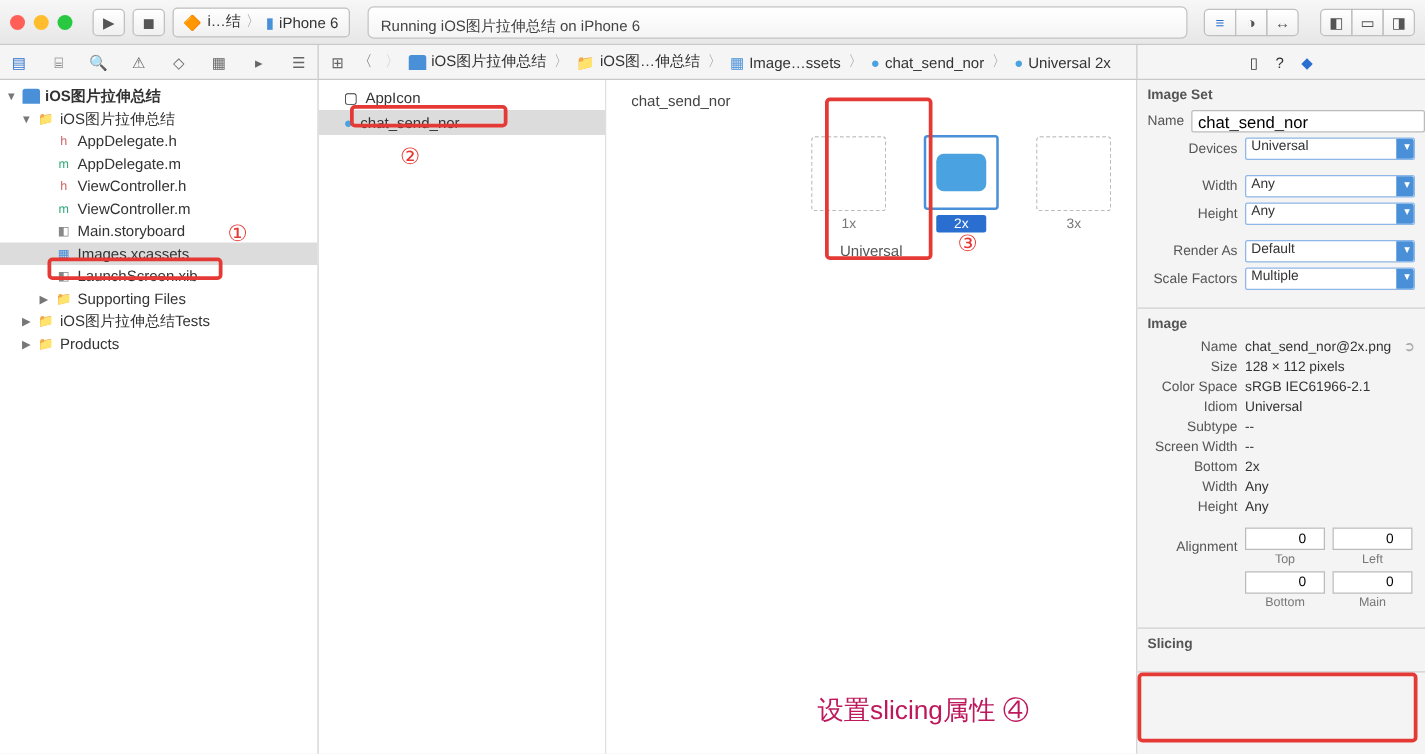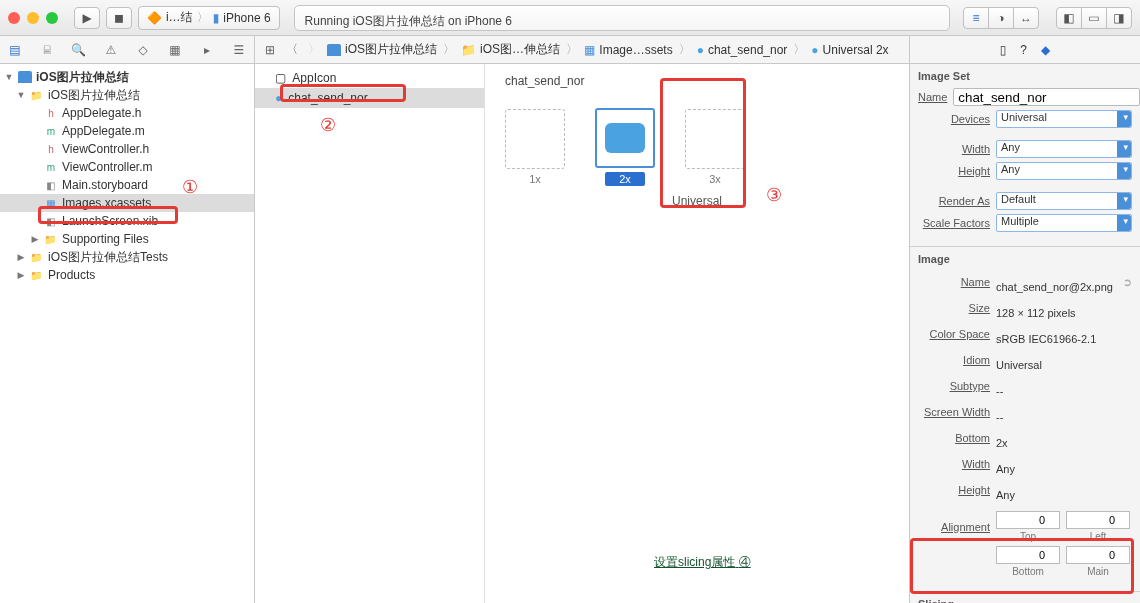--- a/index.html
+++ b/index.html
@@ -28,47 +28,47 @@
 .folder { color:#d9a54a; }
 .hfile { color:#c66; } .mfile { color:#3a7; } .xib { color:#888; } .blue { color:#4a90d9;}
 .tree-row.selected { background:#dcdcdc; }
 .sub { font-size:10px; color:#888; padding-left:30px; height:14px;}
 .editor { flex:1; background:#fff; display:flex; border-right:1px solid #c9c9c9; }
 .assetlist { width:230px; border-right:1px solid #e0e0e0; padding-top:4px;}
 .asset-item { height:20px; display:flex; align-items:center; padding-left:20px; gap:6px;}
 .asset-item.selected { background:#dcdcdc; }
 .asset-canvas { flex:1; padding:10px 20px; position:relative;}
 .asset-title { font-weight:500; color:#444; margin-bottom:20px;}
-.wells { display:flex; gap:30px; align-items:center; justify-content:flex-start;}
+.wells { display:flex; gap:30px; align-items:center; justify-content:flex-end;}
 .well { text-align:center; }
 .slot { width:60px; height:60px; border:1px dashed #bbb; border-radius:3px; display:flex; align-items:center; justify-content:center;}
 .slot.filled { border:2px solid #4a90d9; background:#fff;}
 .chatbubble { width:40px; height:30px; background:#4aa3e0; border-radius:6px; position:relative;}
 .chatbubble:after{ content:""; position:absolute; right:-5px; top:8px; border:5px solid transparent; border-left-color:#4aa3e0;}
 .scale-label { display:inline-block; margin-top:4px; font-size:11px; color:#777;}
 .scale-label.active { background:#2a6fcf; color:#fff; padding:1px 14px; border-radius:2px;}
 .universal-label { text-align:center; margin-top:8px; color:#555;}
 .inspector { width:230px; background:#f4f4f4; overflow:auto; font-size:11px;}
 .insp-section { border-bottom:1px solid #d0d0d0; padding:6px 8px 10px 8px;}
 .insp-section h4 { font-size:11px; font-weight:bold; color:#555; margin-bottom:6px;}
 .field-row { display:flex; align-items:center; margin-bottom:4px; gap:6px;}
-.field-row label { width:72px; text-align:right; color:#555;text-decoration:underline;}
-.field-row .val { flex:1; color:#333;margin-top:10px; }
+.field-row label { width:72px; text-align:right; color:#555;}
+.field-row .val { flex:1; color:#333; }
 .txtfield { flex:1; height:18px; border:1px solid #bbb; background:#fff; padding:0 4px; border-radius:2px;}
 .selectfield { flex:1; height:18px; border:1px solid #8db7e8; background:#fff; padding:0 4px; border-radius:2px; position:relative;}
 .selectfield:after{ content:""; position:absolute; right:0; top:0; width:14px; height:100%; background:#4a90d9; border-radius:0 2px 2px 0;}
 .selectfield:before{ content:"▾"; position:absolute; right:3px; top:1px; color:#fff; font-size:9px; z-index:1;}
 .stepper-group { display:flex; gap:6px;}
 .stepper { width:64px; display:flex; flex-direction:column; align-items:center;}
 .stepper input{ width:100%; height:18px; border:1px solid #bbb; text-align:right; padding-right:14px; font-size:11px;}
 .stepper span{ font-size:10px; color:#777; margin-top:2px;}
 .dim { color:#aaa; }
 .redbox { position:absolute; border:3px solid #e53935; border-radius:4px; pointer-events:none;}
 .rednum { position:absolute; color:#e53935; font-size:18px; font-family: serif;}
-.redtext { position:absolute; color:#14532d; font-size:12px;text-decoration:underline;}
+.redtext { position:absolute; color:#be185d; font-size:21px;}
 .ico-proj{ width:14px; height:12px; background:#4a90d9; display:inline-block; border-radius:2px 2px 0 0;}
 </style>
 </head>
 <body>
 
 <div class="titlebar">
   <div class="traffic">
     <div class="tl r"></div>
     <div class="tl y"></div>
     <div class="tl g"></div>

